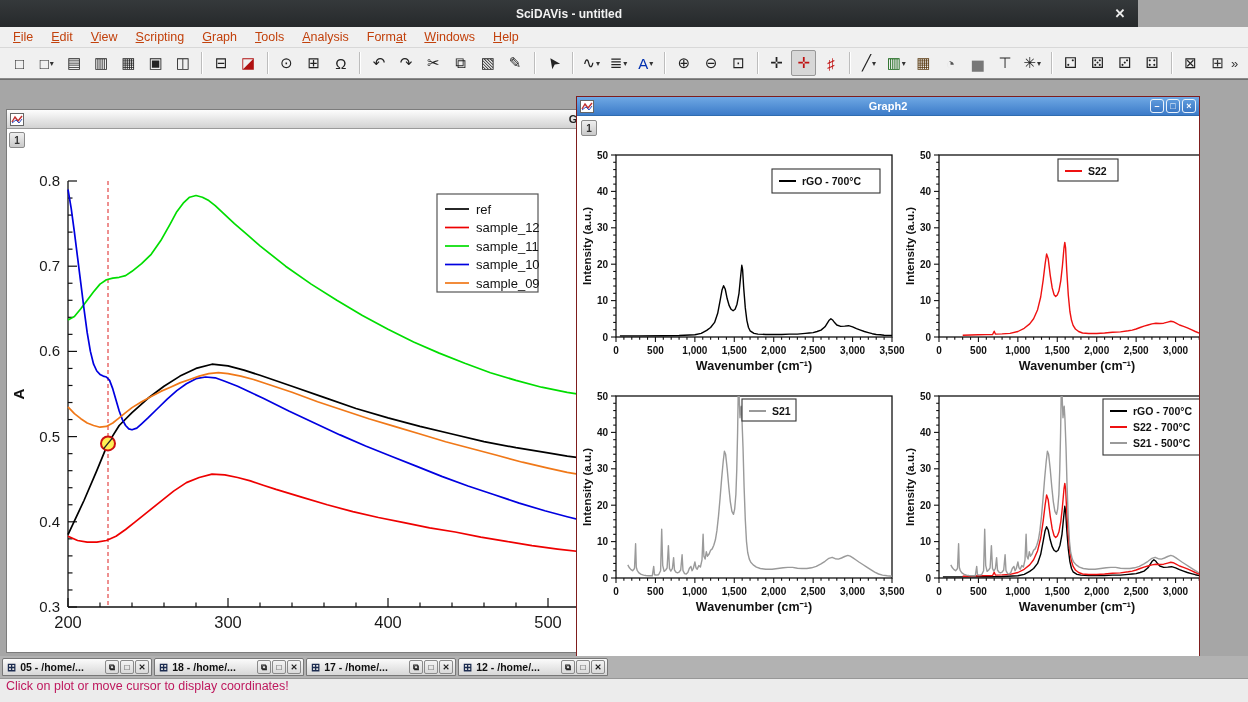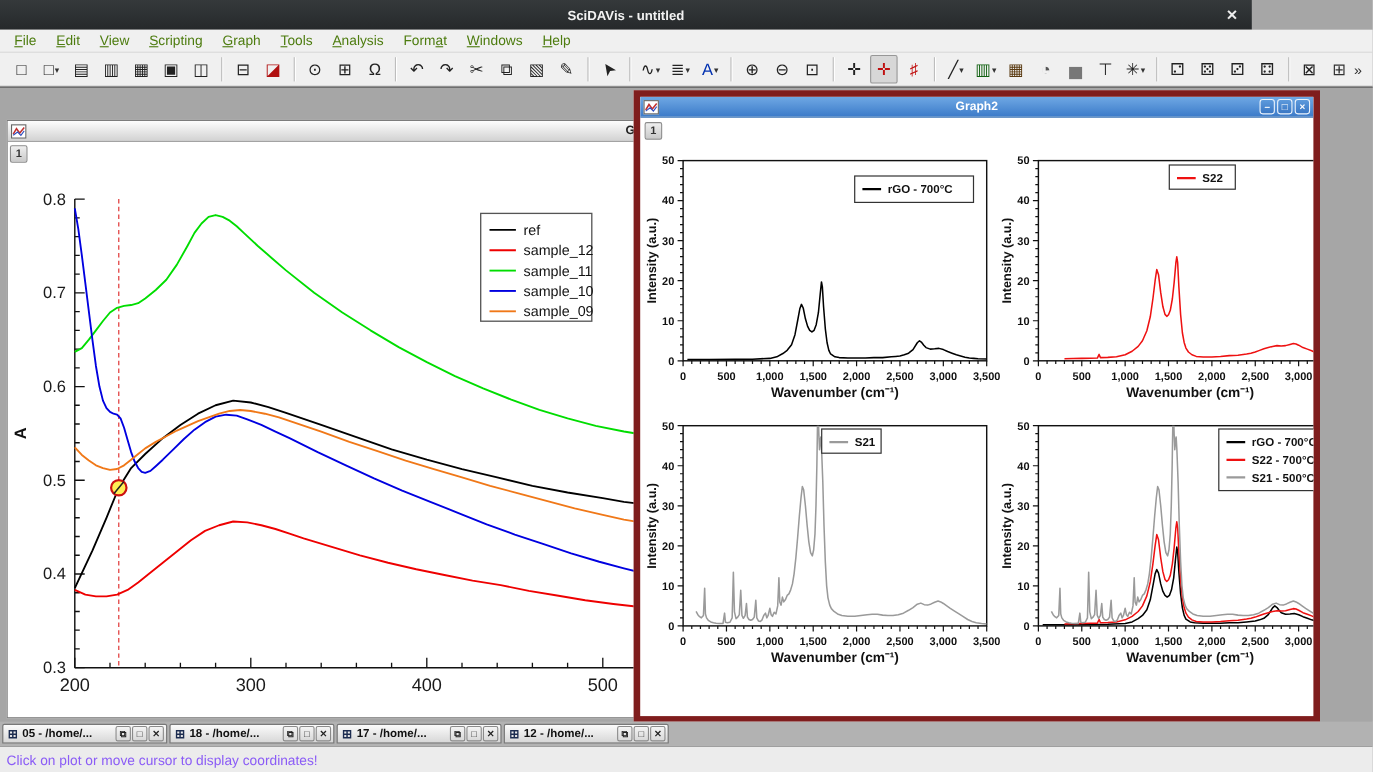--- a/index.html
+++ b/index.html
@@ -18,21 +18,21 @@
   }
   .titlebar .close {
     position:absolute; right:8px; top:4px; width:20px; height:19px;
     display:flex; align-items:center; justify-content:center;
     color:#eee; font-size:13px; cursor:default;
   }
   .menubar {
     position:absolute; left:0; top:27px; width:1248px; height:21px;
     background:#f0f0f0; border-bottom:1px solid #d8d8d8;
     display:flex; align-items:center; padding-left:4px;
-    font-size:12.5px; color:#4d7c0f;
+    font-size:12.5px; color:#c2410c;
   }
   .menu-item { padding:2px 9px; }
   .menu-item u { text-decoration:underline; }
   .toolbar {
     position:absolute; left:0; top:48px; width:1248px; height:31px;
     background:#f0f0f0; border-bottom:1px solid #8a8a8a;
     display:flex; align-items:center; padding-left:6px;
   }
   .tbtn {
     width:26px; height:26px; margin:0 1px; display:flex; align-items:center;
@@ -61,22 +61,22 @@
     display:flex; align-items:center; justify-content:center;
   }
   
   #graph1-window { left:6px; top:29px; width:1164px; height:544px;
     border:1px solid #7c7c7c; z-index:1; overflow:hidden; }
   #graph1-window .wtitle {
     background:linear-gradient(#fdfdfd,#d2d2d2); border-bottom:1px solid #9a9a9a; color:#222;
   }
   #graph1-window .wtitle .ttext { position:absolute; left:0; right:0; text-align:center; }
   
-  #graph2-window { left:576px; top:2px; width:624px; height:575px;
-    border:6px solid #7f1d1d; z-index:5; overflow:hidden; }
+  #graph2-window { left:576px; top:16px; width:624px; height:575px;
+    border:1px solid #7f1d1d; z-index:5; overflow:hidden; }
   #graph2-window .wtitle {
     background:linear-gradient(#6fa8e4,#3c7bc9); color:#fff;
     border-bottom:1px solid #2f6cb0;
   }
   #graph2-window .wtitle .ttext { position:absolute; left:0; right:0; text-align:center; }
   .wbtns { position:absolute; right:3px; top:2px; display:flex; gap:2px; }
   .wbtn {
     width:14px; height:14px; border:1px solid #eaf2fb; border-radius:3px;
     background:linear-gradient(#5d9adc,#3a77c4); color:#fff; font-size:9px;
     font-weight:bold; display:flex; align-items:center; justify-content:center;
@@ -97,22 +97,22 @@
   .task-tab .tlabel { flex:1; white-space:nowrap; overflow:hidden; }
   .task-tab .tb {
     width:14px; height:14px; margin-left:1px; border:1px solid #8a8a8a; border-radius:2px;
     background:linear-gradient(#f4f4f4,#d9d9d9); font-size:8.5px; font-weight:bold;
     color:#222; display:flex; align-items:center; justify-content:center;
   }
   
   .statusbar {
     position:absolute; left:0; top:678px; width:1248px; height:24px;
     background:#ececec; border-top:1px solid #979797;
-    display:flex; align-items:center; padding-left:6px;
-    font-size:12.5px; color:#8b5cf6;
+    display:flex; padding-left:6px;
+    font-size:12.5px; color:#be185d;
   }
 </style>
 </head>
 <body>
 
 <div class="titlebar">
   <span>SciDAVis - untitled</span>
   <span class="close">✕</span>
 </div>
 

